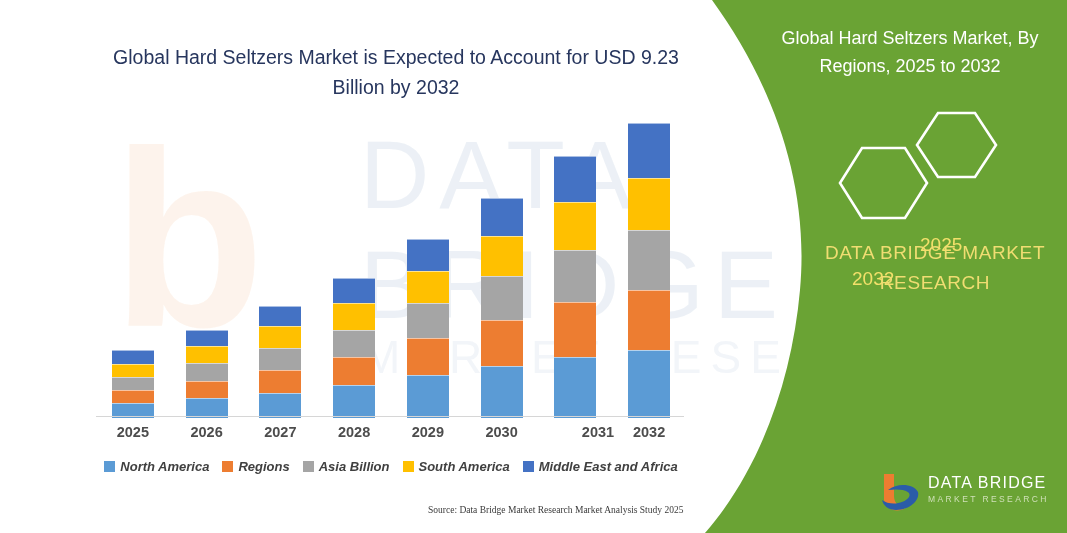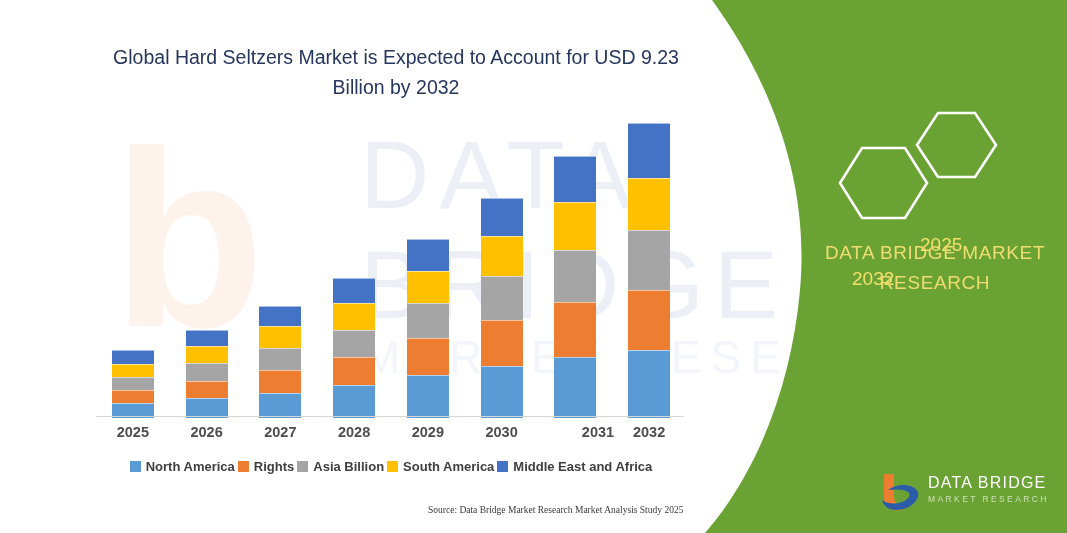--- a/index.html
+++ b/index.html
@@ -23,21 +23,21 @@
   .plot{position:absolute;left:96px;top:118px;width:590px;height:300px;}
   .axis-line{position:absolute;left:96px;top:416px;width:588px;height:1px;background:#d6d6d6;}
   .bar-group{position:absolute;bottom:0;width:42px;display:flex;flex-direction:column-reverse;}
   .seg{width:100%;box-sizing:border-box;border-top:1px solid rgba(255,255,255,.55);}
   .xlabels{position:absolute;left:96px;top:424px;width:590px;height:24px;}
   .xlabel{position:absolute;width:60px;text-align:center;font-size:14.5px;font-weight:bold;
      color:#4d4d4d;font-family:"Liberation Sans",sans-serif;}
 
   
   .legend{position:absolute;left:96px;top:455px;width:590px;height:22px;
-     display:flex;align-items:center;justify-content:center;gap:3px;}
+     display:flex;align-items:center;justify-content:center;gap:13px;font-style:italic;}
   .lg-item{display:flex;align-items:center;gap:5px;}
   .lg-sw{width:11px;height:11px;display:inline-block;}
   .lg-tx{font-size:13px;font-weight:bold;color:#404040;font-family:"Liberation Sans",sans-serif;
      white-space:nowrap;}
 
   
   .footer{position:absolute;left:0;top:505px;width:700px;height:24px;}
   .f-left{position:absolute;left:80px;top:0;font-size:9.5px;color:#3a3a3a;
      font-family:"Liberation Serif",serif;white-space:nowrap;}
   .f-right{position:absolute;left:428px;top:0;font-size:9.5px;color:#3a3a3a;
@@ -145,21 +145,21 @@
       <div class="xlabel" style="left: 523.125px;">2032</div>
     </div>
 
   <div class="legend" id="legend">
       <div class="lg-item">
         <span class="lg-sw" style="background: rgb(91, 155, 213);"></span>
         <span class="lg-tx">North America</span>
       </div>
       <div class="lg-item">
         <span class="lg-sw" style="background: rgb(237, 125, 49);"></span>
-        <span class="lg-tx">Rights</span>
+        <span class="lg-tx">Regions</span>
       </div>
       <div class="lg-item">
         <span class="lg-sw" style="background: rgb(165, 165, 165);"></span>
         <span class="lg-tx">Asia Billion</span>
       </div>
       <div class="lg-item">
         <span class="lg-sw" style="background: rgb(255, 192, 0);"></span>
         <span class="lg-tx">South America</span>
       </div>
       <div class="lg-item">
@@ -170,20 +170,21 @@
 
   <div class="footer">
     <div class="f-right">Source: Data Bridge Market Research  Market Analysis Study 2025</div>
   </div>
 
   <svg class="green-panel" viewBox="0 0 1067 533" preserveAspectRatio="none">
     <path id="greenpath" d="M 712 0 L 1067 0 L 1067 533 L 705 533 C 760 470 792 380 800 290 C 810 180 770 80 712 0 Z" fill="#6AA334"></path>
   </svg>
 
 
+  <div class="panel-title">Global Hard Seltzers Market, By Regions, 2025 to 2032</div>
 
   <div class="hexwrap">
     <svg width="190" height="110" viewBox="0 0 190 110">
       <polygon points="118,3 155,3 176,35 155,67 118,67 97,35" fill="none" stroke="#ffffff" stroke-width="2.6"></polygon>
       <polygon points="42,38 85,38 107,73 85,108 42,108 20,73" fill="none" stroke="#ffffff" stroke-width="2.6"></polygon>
     </svg>
     <div class="hex-lbl hex-2032-lbl">2032</div>
     <div class="hex-lbl hex-2025-lbl">2025</div>
   </div>
 

